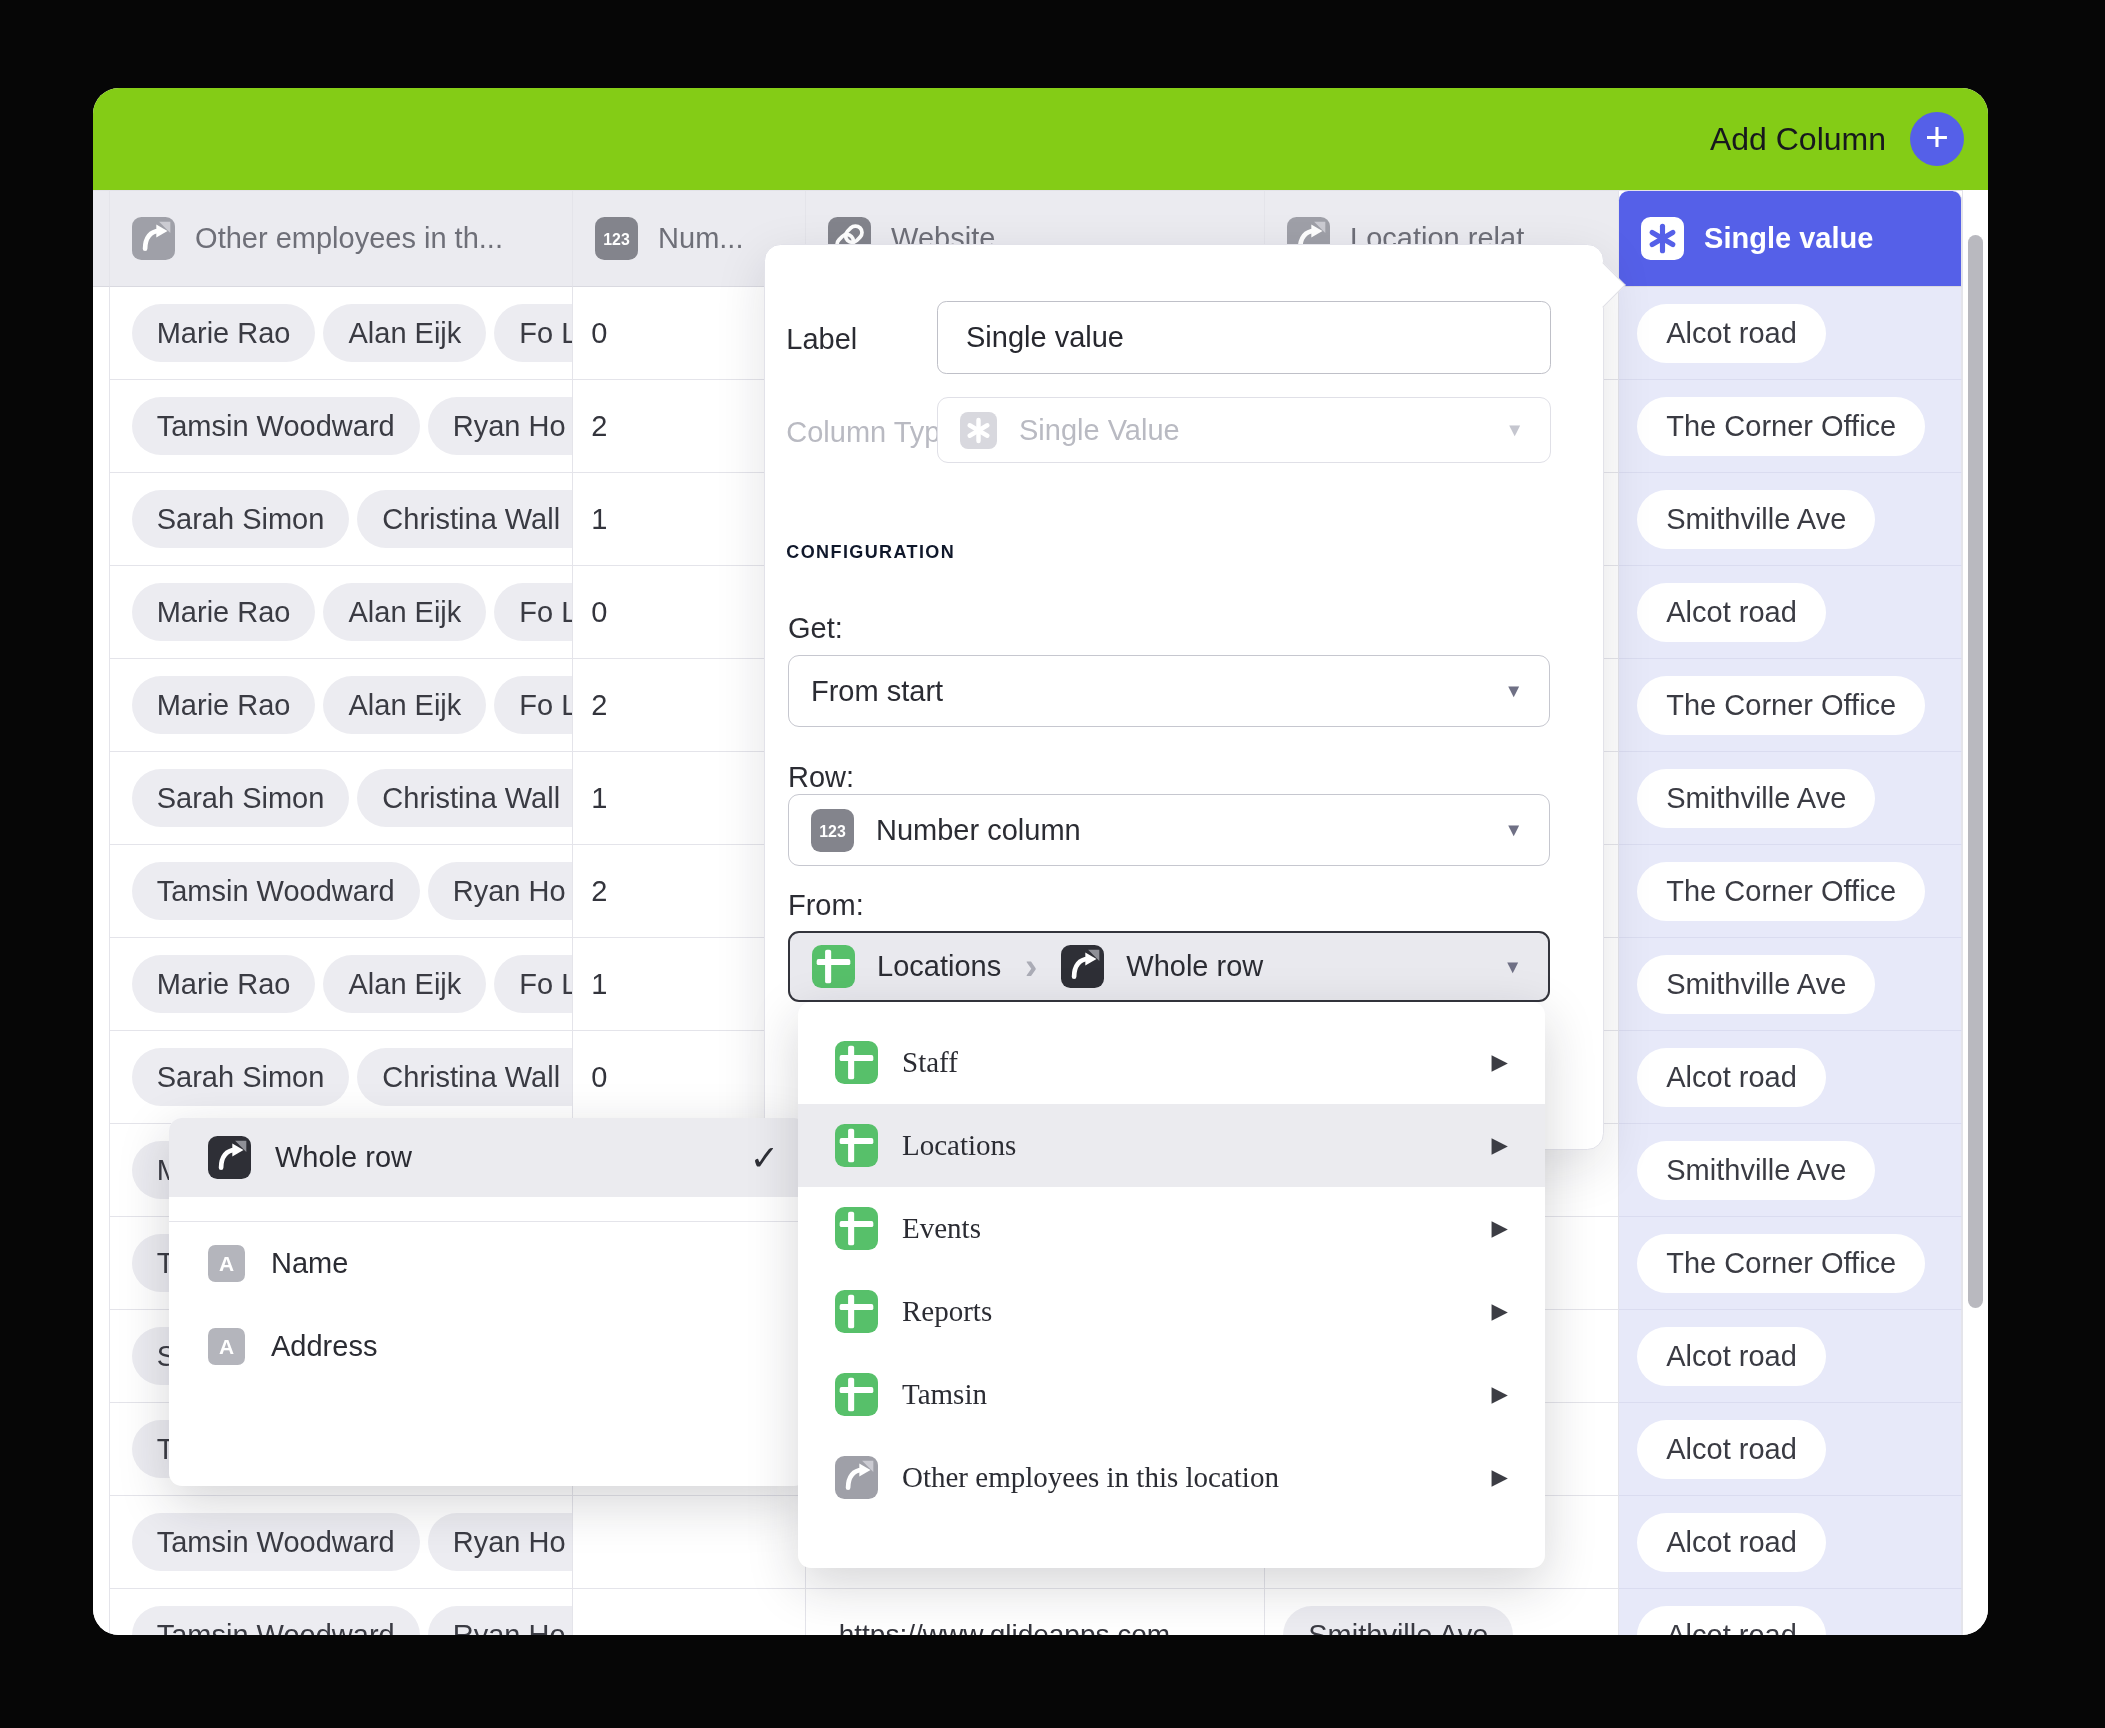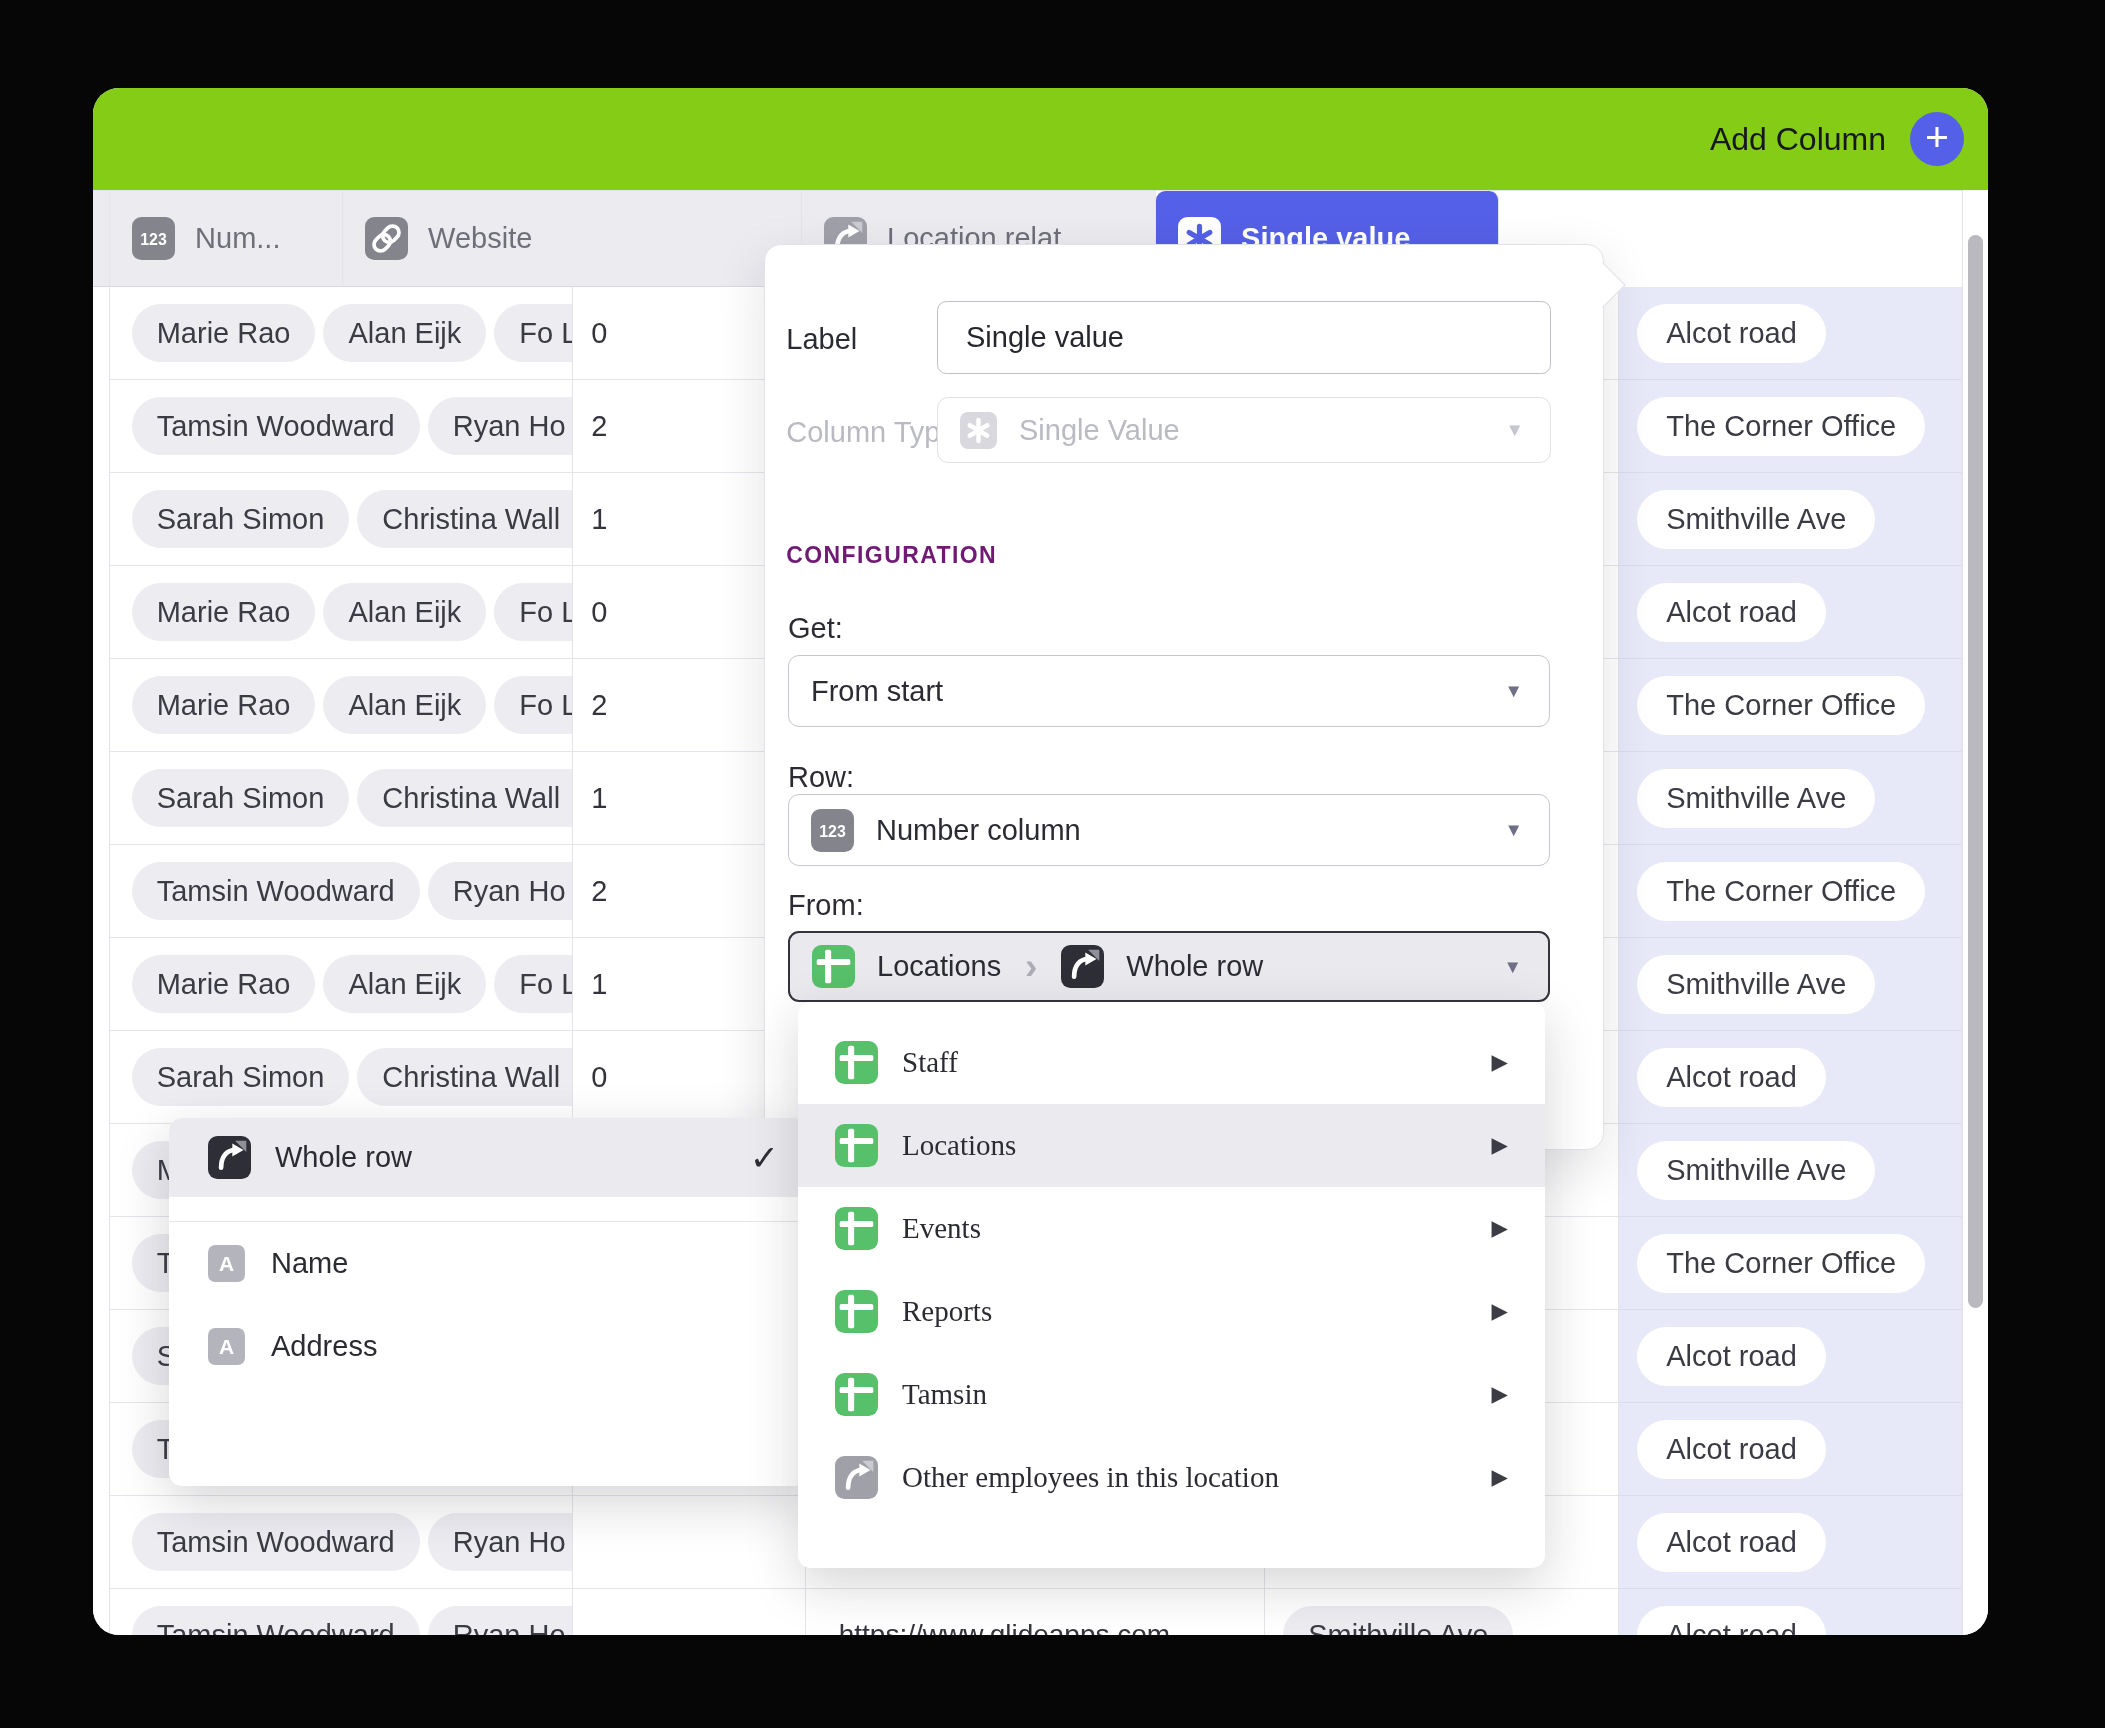--- a/index.html
+++ b/index.html
@@ -43,21 +43,21 @@
     border-left:0.9px solid var(--line,#e4e4ea);z-index:5;}
   .thumb{position:absolute;left:4.6px;top:45px;width:15px;height:1073px;border-radius:8.3px;background:#b9b9bf;}
   
   .modal{position:absolute;left:671px;top:156px;width:840px;height:906px;background:#fff;
     border:0.9px solid #e2e2e9;border-radius:16.7px;z-index:20;
     box-shadow:0 16.7px 51px rgba(25,25,40,.12);}
   .notch{position:absolute;right:-16px;top:24px;width:32px;height:32px;background:#fff;
     transform:rotate(45deg);border-top:0.9px solid #dfdfe6;border-right:0.9px solid #dfdfe6;}
   .f-lbl{position:absolute;font-size:29px;color:#2b2c33;white-space:nowrap;}
   .f-lbl.dim{color:#b9bac2;}
-  .cfg{position:absolute;left:21.3px;top:297px;font-size:23px;font-weight:700;letter-spacing:1.4px;color:#701a75;}
+  .cfg{position:absolute;left:21.3px;top:297px;font-size:18px;font-weight:700;letter-spacing:1.4px;color:#0f172a;}
   .txt-input{position:absolute;left:172px;top:56px;width:614px;height:73px;border:1.4px solid #bfc0c8;
     border-radius:9.3px;font-size:29px;color:#26272e;padding:0 28px;outline:none;
     font-family:"Liberation Sans",sans-serif;background:#fff;}
   .sel-box{position:absolute;display:flex;align-items:center;background:#fff;border:1.4px solid #c6c7cf;
     border-radius:11px;font-size:29px;color:#2b2c33;padding:0 26px 0 22px;gap:22px;white-space:nowrap;}
   .sel-box .caret{margin-left:auto;color:#6f7085;font-size:18.6px;}
   .type-box{left:172px;top:152px;width:614px;height:66px;border:0.9px solid #e0e0e7;color:#b9bac2;}
   .type-box .caret{color:#c5c6cf;}
   .get-box{left:23px;top:410px;width:762px;height:72px;}
   .row-box{left:23px;top:549px;width:762px;height:72px;}
@@ -85,20 +85,31 @@
   <div class="topbar">
     <span class="add-col-label">Add Column</span>
     <button class="add-col-btn">
       <span class="plus">+</span>
     </button>
   </div>
 
   <div class="table">
     <div class="thead" id="thead">
         <div class="th cell col-g"></div>
+        <div class="th cell col-emp">
+          <span class="ic">
+            <svg width="43" height="43" viewBox="0 0 46 46">
+              <rect width="46" height="46" rx="10" fill="#9fa0a8"></rect>
+              <path d="M29 5 h12 v12 z" fill="#cbcbd2"></path>
+              <path d="M14 34 C14 22 20 15 29 15" stroke="#fff" stroke-width="5" fill="none" stroke-linecap="round"></path>
+              <path d="M26 8 L38 15 L26 22 Z" fill="#fff"></path>
+            </svg>
+          </span>
+          <span>Other employees in th...</span>
+        </div>
         <div class="th cell col-num">
           <span class="ic">
             <svg width="43" height="43" viewBox="0 0 46 46" style="font-size:31px">
               <rect width="46" height="46" rx="10" fill="#83848c"></rect>
               <text x="23" y="30" text-anchor="middle" font-size="17" font-weight="bold" fill="#fff" font-family="Liberation Sans, sans-serif">123</text>
             </svg>
           </span>
           <span>Num...</span>
         </div>
         <div class="th cell col-web">

